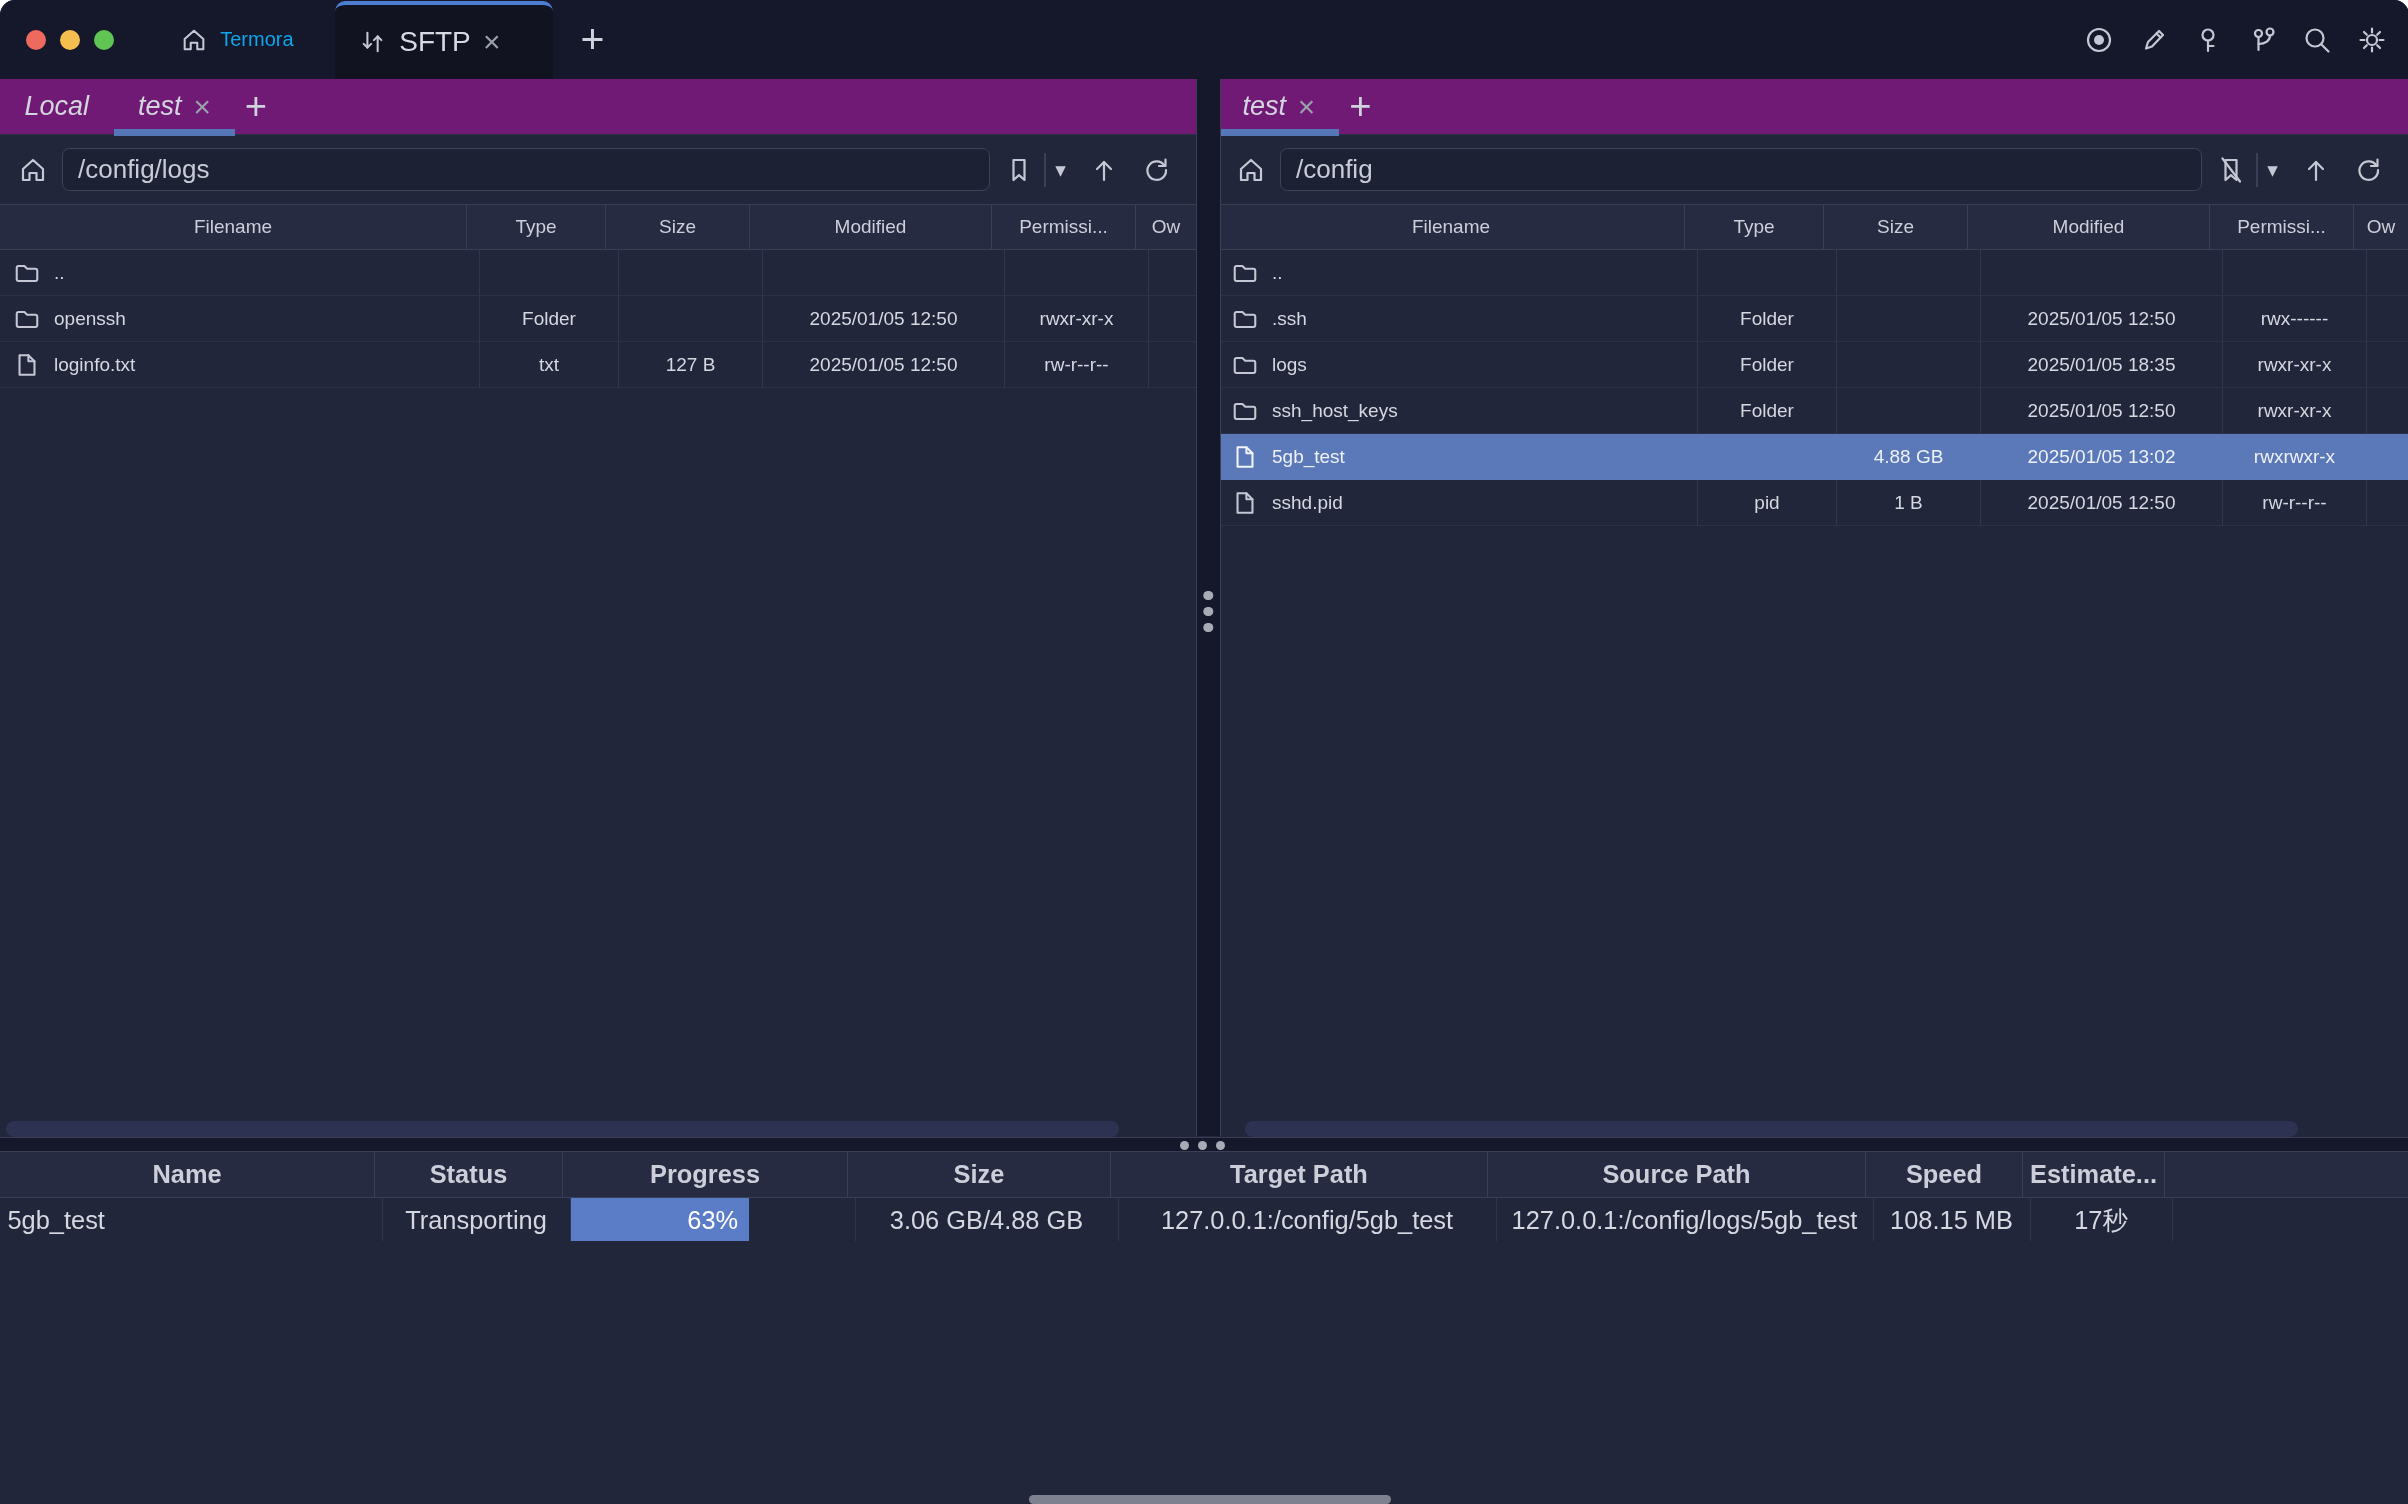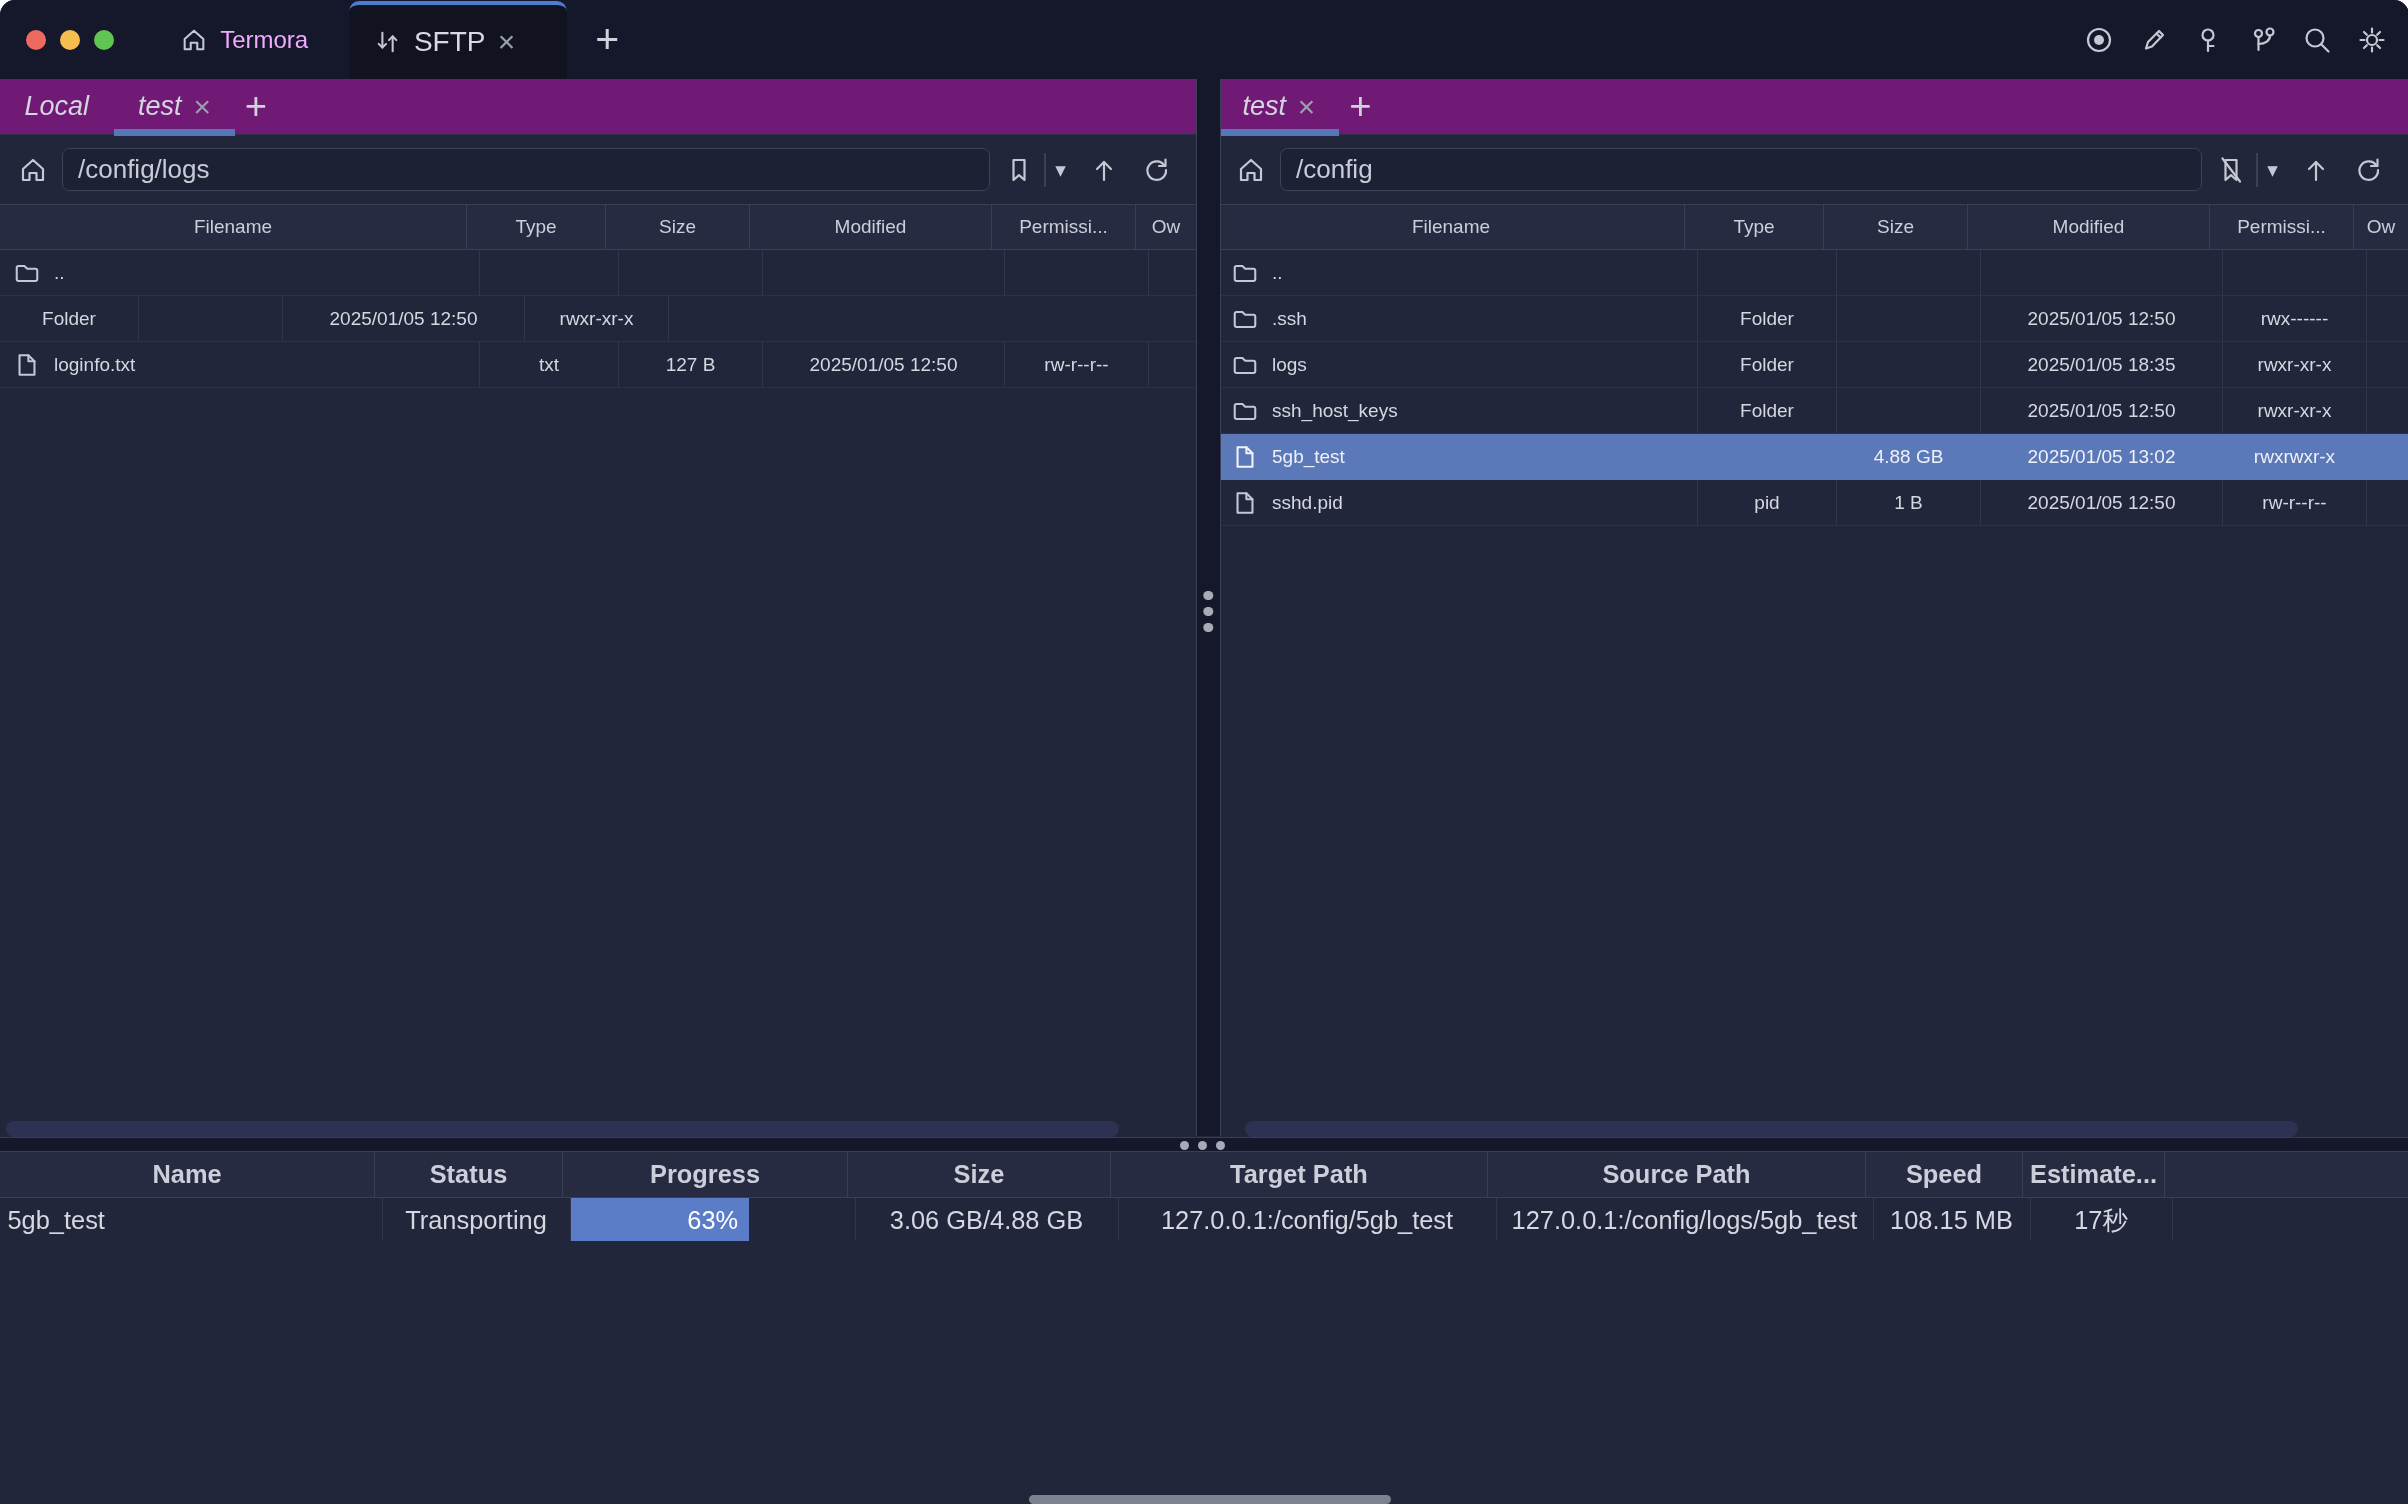--- a/index.html
+++ b/index.html
@@ -4,21 +4,21 @@
 <style>
   html,body{margin:0;padding:0;background:#ffffff;}
   body{width:2409px;height:1505px;font-family:"Liberation Sans","DejaVu Sans",sans-serif;-webkit-font-smoothing:antialiased;}
   .window{position:relative;width:2409px;height:1505px;background:#22263a;border-radius:15px 15px 0 0;overflow:hidden;}
 
   
   .titlebar{position:absolute;left:0;top:0;width:2409px;height:79px;background:#15172a;display:flex;align-items:center;}
   .traffic{display:flex;gap:14px;margin-left:26px;}
   .tl{width:20px;height:20px;border-radius:50%;}
   .tl.red{background:#ee6a5f;} .tl.yellow{background:#f5bf4f;} .tl.green{background:#61c554;}
-  .apptab{display:flex;align-items:center;gap:12.2px;margin-left:66px;color:#f0abfc;font-size:24px;}
+  .apptab{display:flex;align-items:center;gap:12.2px;margin-left:66px;color:#0ea5e9;font-size:20px;}
   .sftptab{position:relative;margin-left:41px;height:74px;min-width:169px;padding:0 24.5px;background:#111320;border-top:4.7px solid #4d7dd2;border-radius:10.4px 10.4px 0 0;display:flex;align-items:center;gap:12.2px;color:#d8dae3;font-size:28px;}
   .closex{color:#9ba0ae;font-size:30px;line-height:1;cursor:default;}
   .plusbtn{color:#cfd2dc;font-size:41px;font-weight:300;line-height:1;margin-left:28px;}
   .tb-icons{margin-left:auto;margin-right:21px;display:flex;gap:22.6px;align-items:center;}
   .icnbtn{width:32px;height:32px;display:flex;align-items:center;justify-content:center;}
   svg.icn{stroke:#c5c8d4;fill:none;stroke-width:2.2;stroke-linecap:round;stroke-linejoin:round;}
 
   
   .main{position:absolute;left:0;top:79px;width:2409px;height:1057px;}
   .pane{position:absolute;top:0;height:1057px;background:#22263a;overflow:hidden;}
@@ -249,20 +249,26 @@
               </svg>
               <span>..</span>
             </div>
           <div class="fcell c2"></div>
           <div class="fcell c3"></div>
           <div class="fcell c4"></div>
           <div class="fcell c5"></div>
           <div class="fcell c6"></div>
         </div>
         <div class="frow">
+          <div class="fcell c1 name">
+              <svg class="icn" width="28" height="28" viewBox="0 0 30 30">
+                <use href="#i-folder"></use>
+              </svg>
+              <span>openssh</span>
+            </div>
           <div class="fcell c2">Folder</div>
           <div class="fcell c3"></div>
           <div class="fcell c4">2025/01/05 12:50</div>
           <div class="fcell c5">rwxr-xr-x</div>
           <div class="fcell c6"></div>
         </div>
         <div class="frow">
           <div class="fcell c1 name">
               <svg class="icn" width="28" height="28" viewBox="0 0 30 30">
                 <use href="#i-file"></use>

